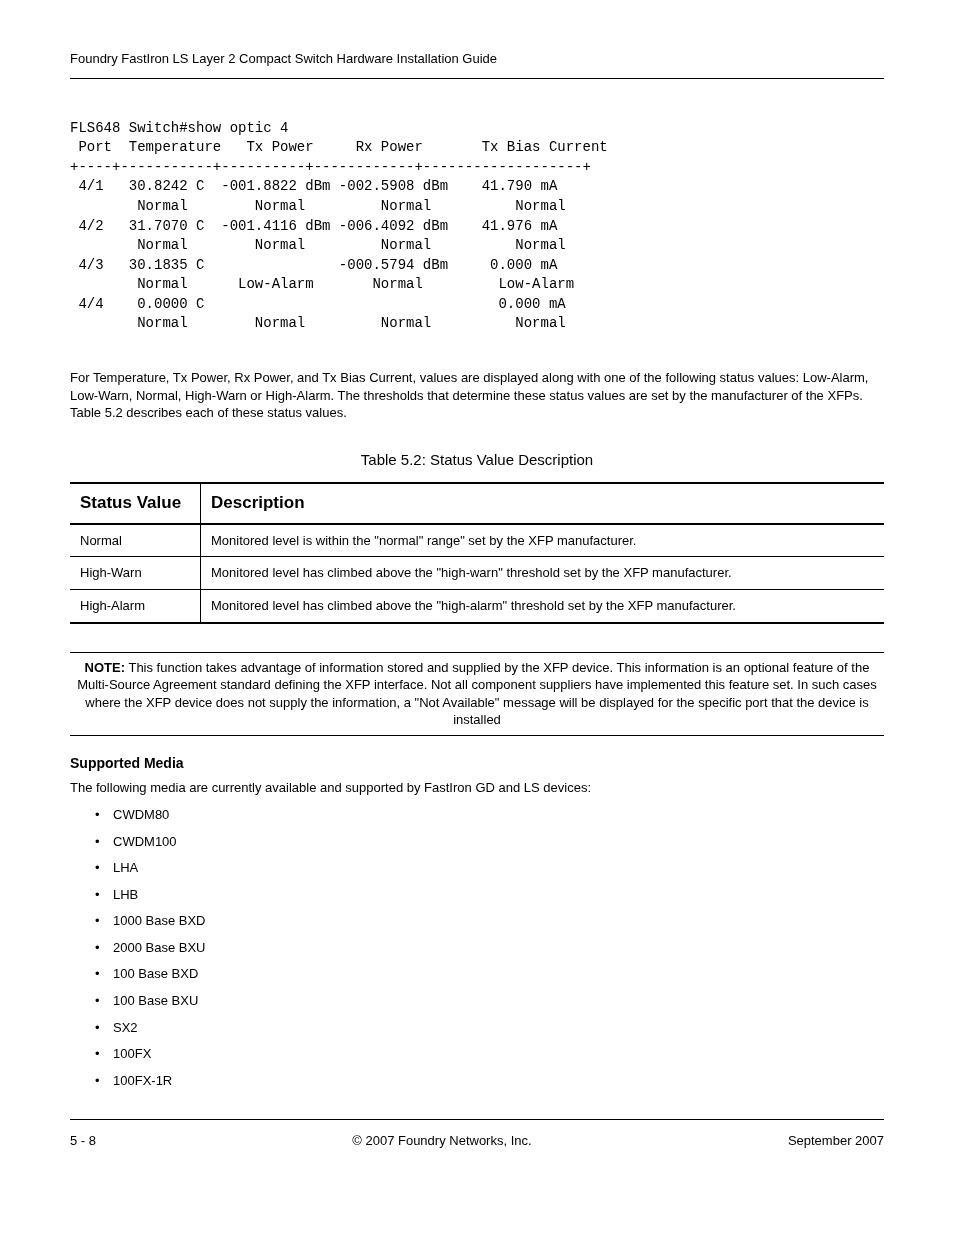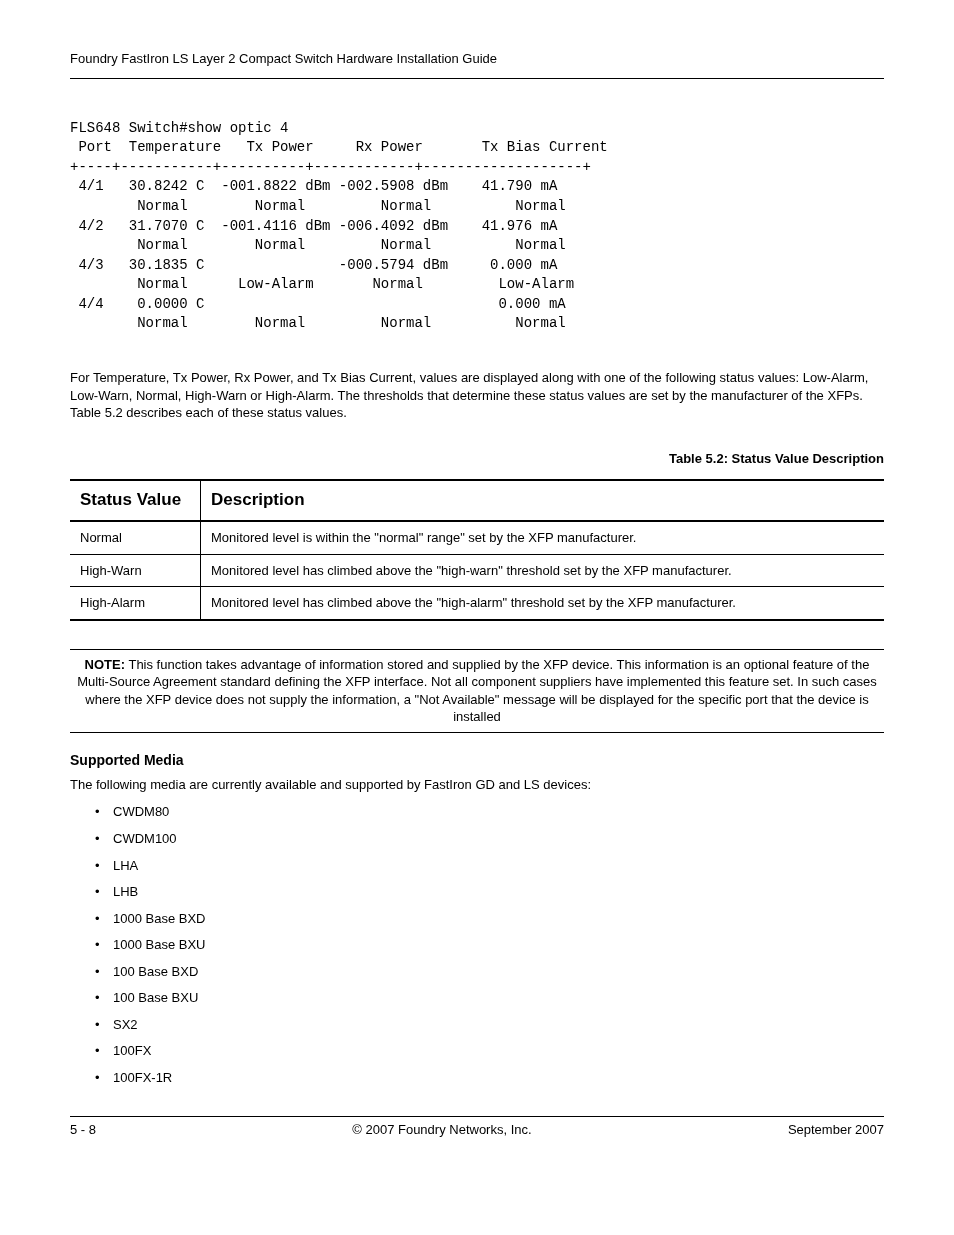--- a/index.html
+++ b/index.html
@@ -22,23 +22,23 @@
     font-family: "Courier New", Courier, monospace;
     font-size: 14px;
     white-space: pre;
     margin-bottom: 35px;
     line-height: 1.4;
   }
   .body-para {
     margin: 0 0 28px 0;
   }
   .table-caption {
-    text-align: right;
-    font-weight: bold;
-    font-size: 13px;
+    text-align: center;
+    font-weight: normal;
+    font-size: 15px;
     margin-bottom: 12px;
   }
   table.status {
     border-collapse: collapse;
     width: 100%;
     margin-bottom: 28px;
   }
   table.status thead tr {
     border-top: 2.5px solid #000;
     border-bottom: 2.5px solid #000;
@@ -94,21 +94,21 @@
   }
   ul.media li::before {
     content: "•";
     position: absolute;
     left: 0;
     top: 0;
     font-size: 13px;
   }
   .footer {
     border-top: 1px solid #000;
-    padding-top: 4px;
+    padding-top: 12px;
     display: flex;
     justify-content: space-between;
     font-size: 13px;
     margin-top: 30px;
     align-items: center;
   }
 </style>
 </head>
 <body>
 
@@ -162,21 +162,21 @@
 
 <div class="section-head">Supported Media</div>
 <p class="body-para" style="margin-bottom:4px">The following media are currently available and supported by FastIron GD and LS devices:</p>
 
 <ul class="media">
   <li>CWDM80</li>
   <li>CWDM100</li>
   <li>LHA</li>
   <li>LHB</li>
   <li>1000 Base BXD</li>
-  <li>1000 Base BXU</li>
+  <li>2000 Base BXU</li>
   <li>100 Base BXD</li>
   <li>100 Base BXU</li>
   <li>SX2</li>
   <li>100FX</li>
   <li>100FX-1R</li>
 </ul>
 
 <div class="footer">
   <span>5 - 8</span>
   <span>© 2007 Foundry Networks, Inc.</span>

